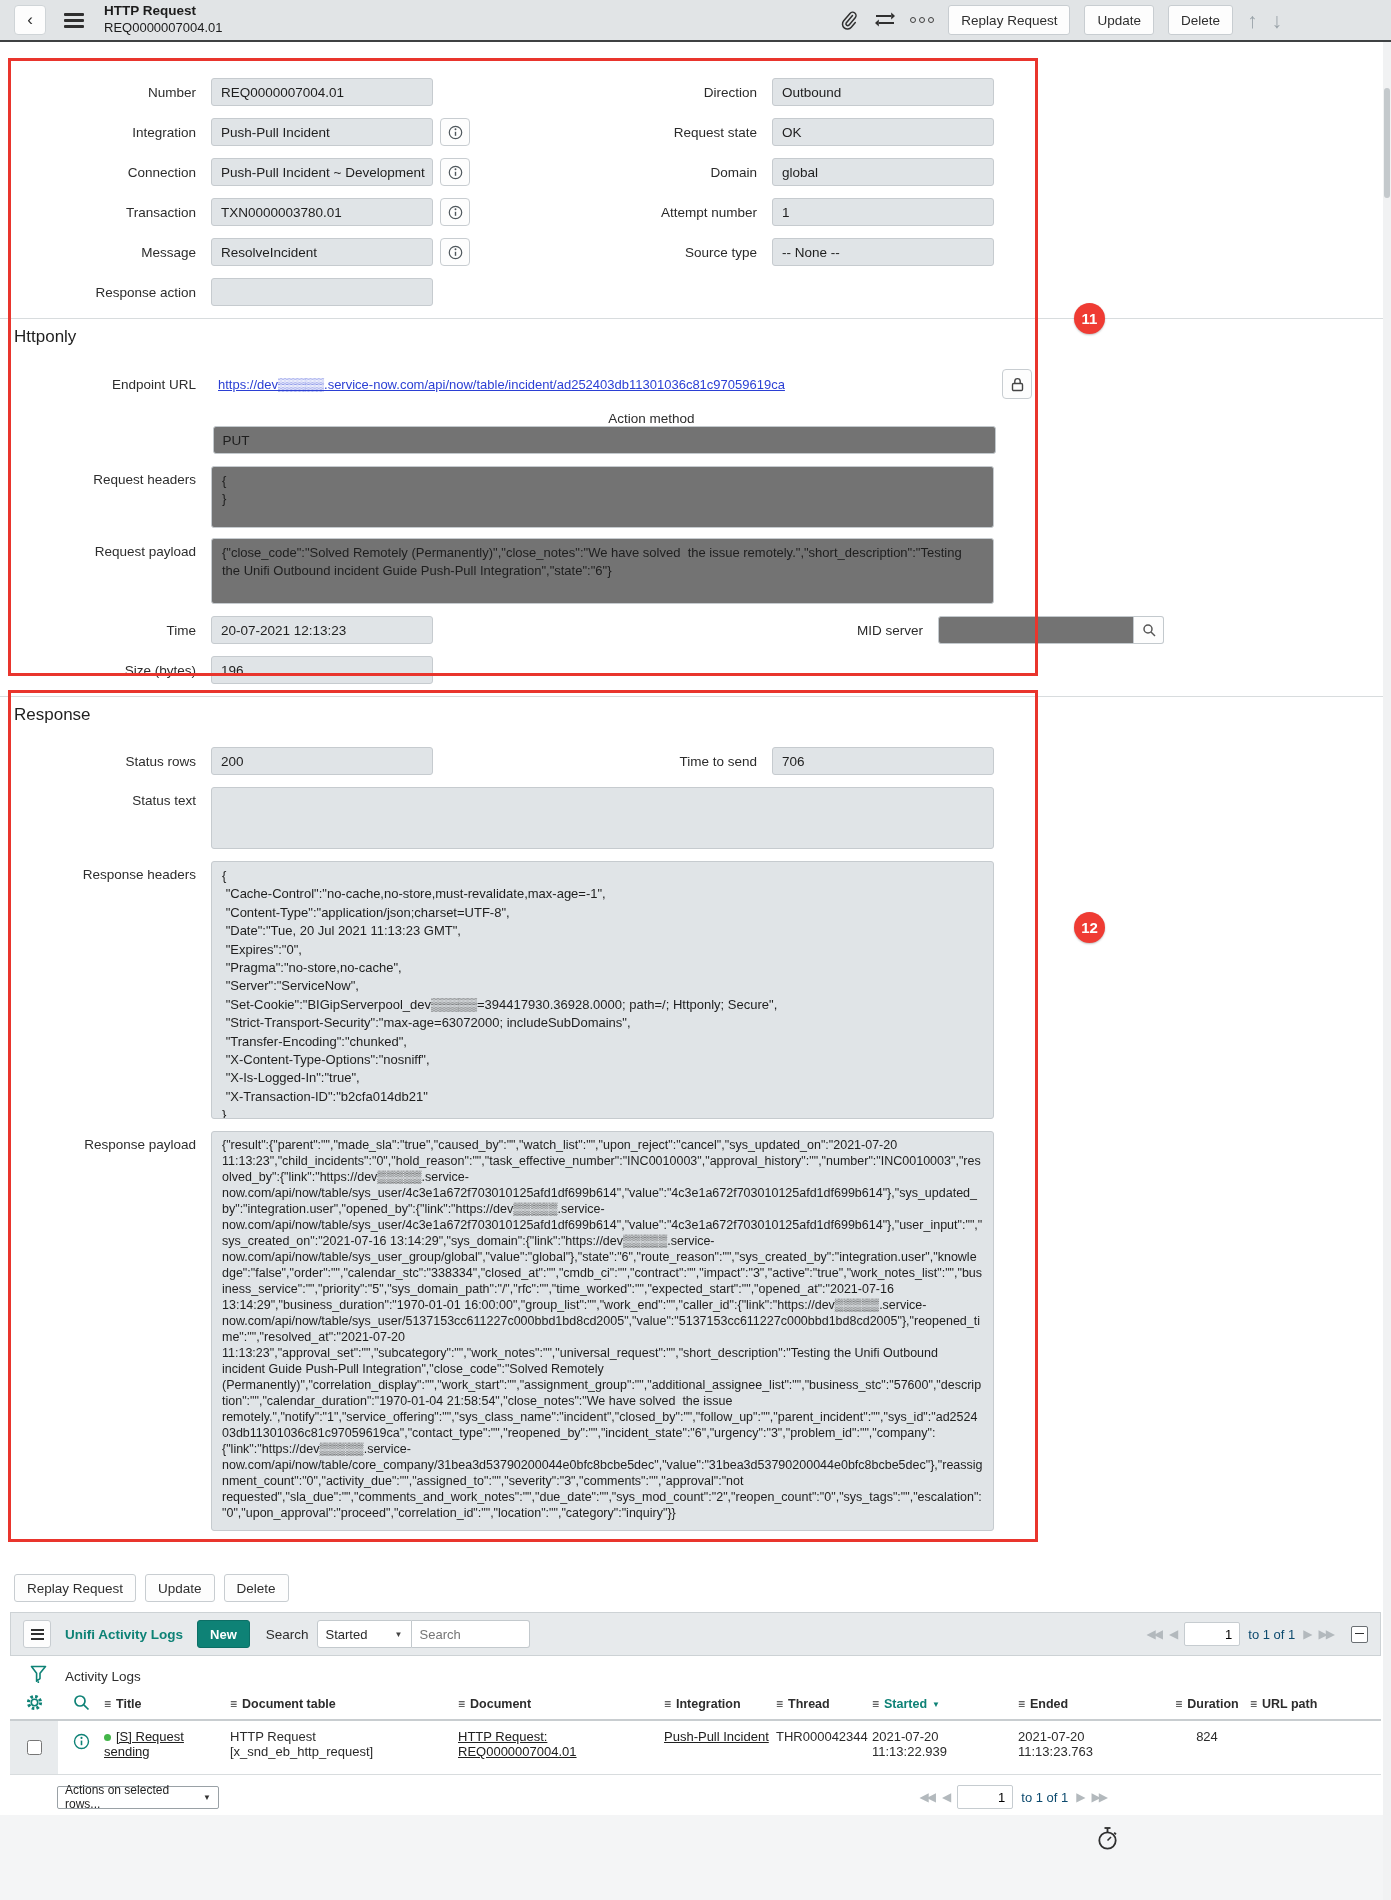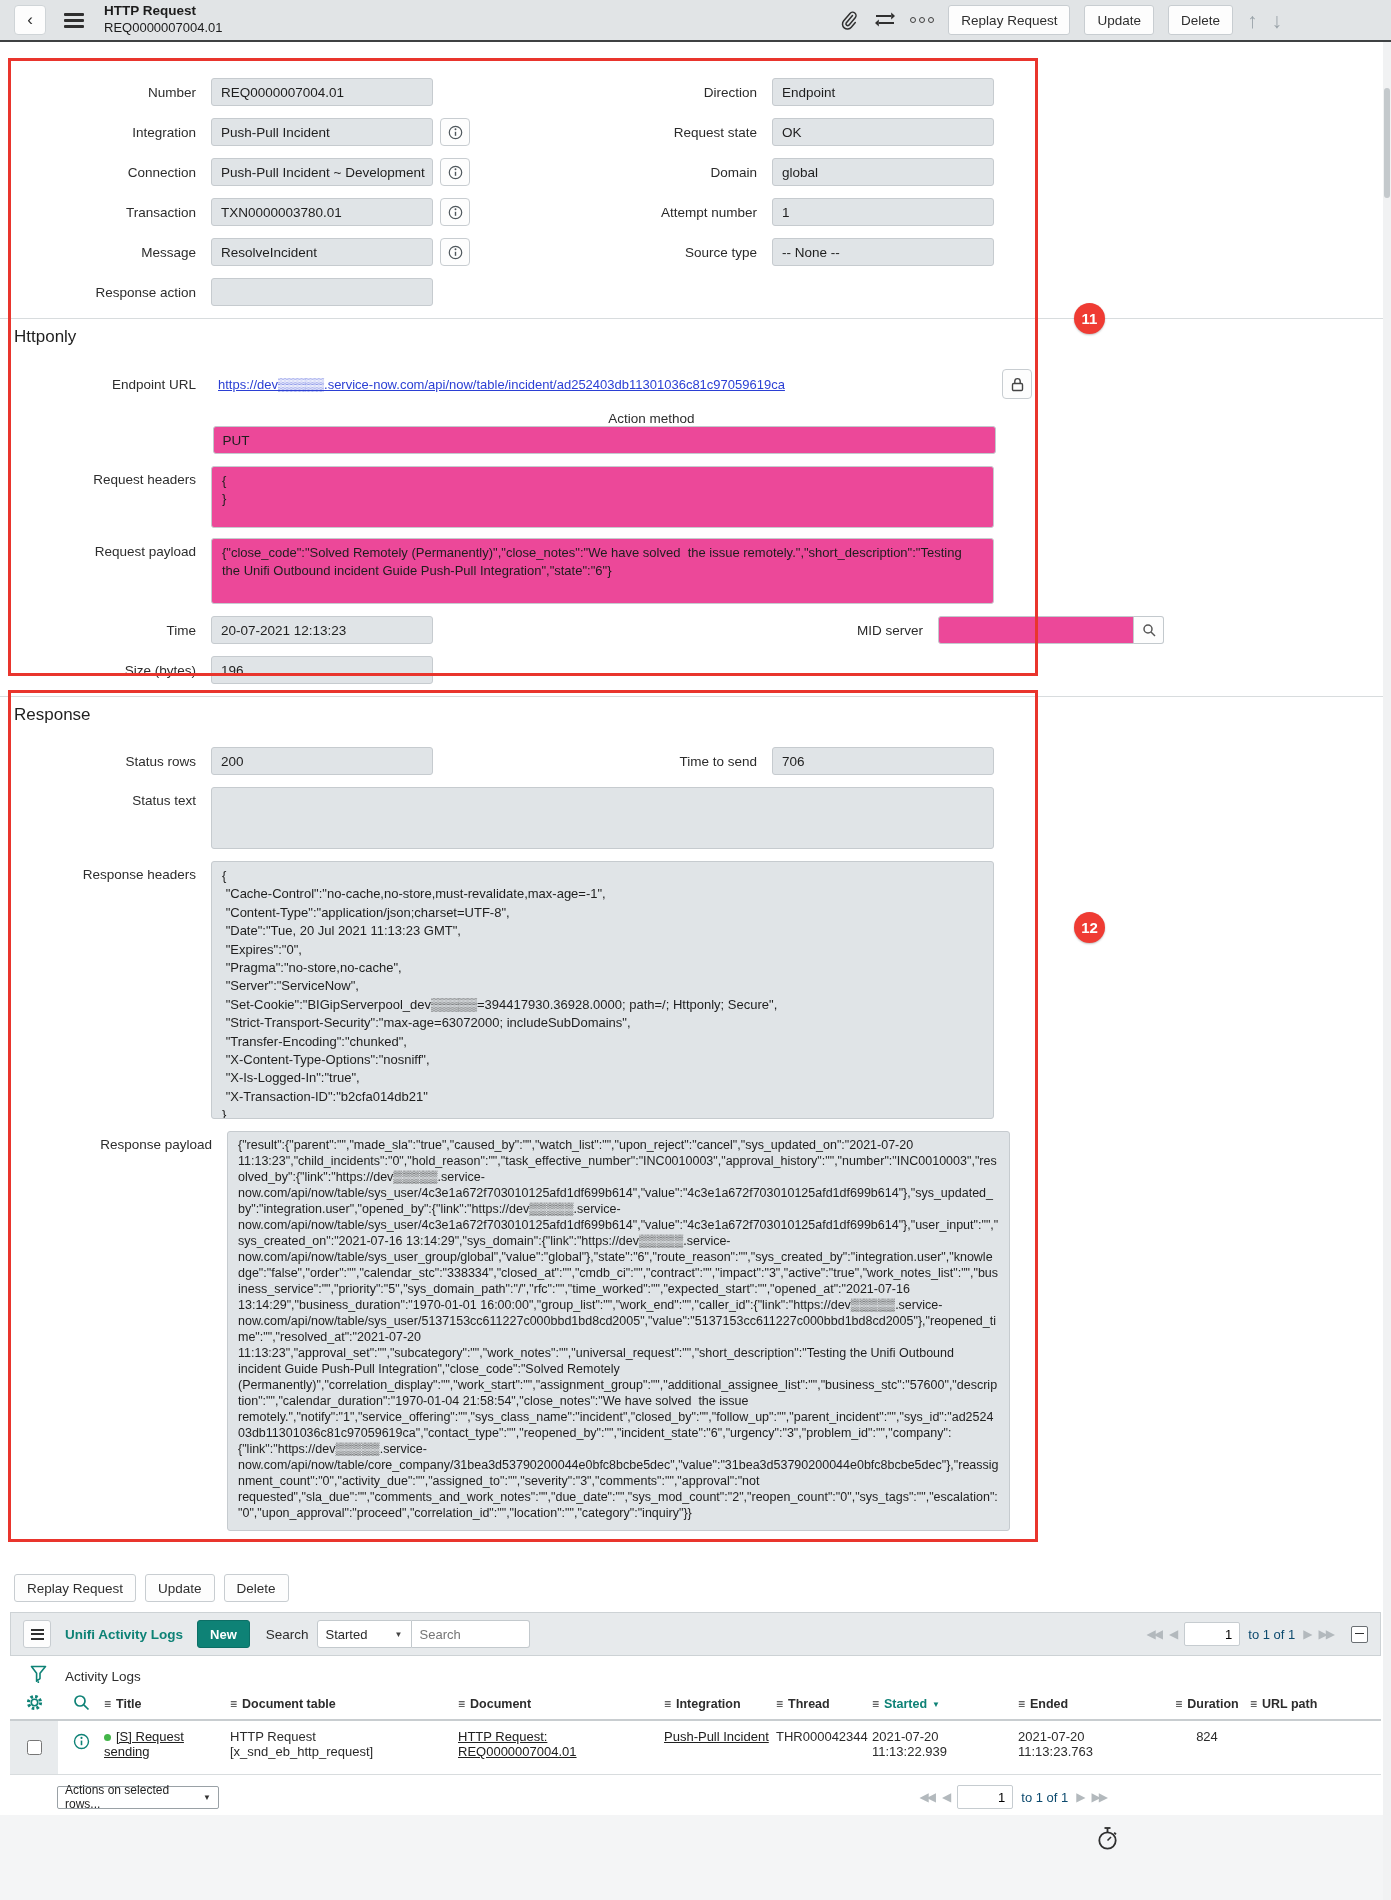--- a/index.html
+++ b/index.html
@@ -26,21 +26,21 @@
   .nav-arrow { font-size:21px; color:#9aa3a9; background:none; border:none; cursor:pointer; line-height:1; }
 
   
   .form-area { padding-top:36px; width:1038px; }
   .frow { display:flex; align-items:center; margin-bottom:12px; }
   .lbl { width:211px; text-align:right; padding-right:15px; font-size:13.5px; color:#2d2d2d; flex:none; }
   .lbl-top { align-self:flex-start; padding-top:6px; }
   .inp { height:28px; border:1px solid #c3c9cd; border-radius:3px; padding:0 9px; font-size:13.5px;
     display:flex; align-items:center; color:#1e1e1e; overflow:hidden; white-space:nowrap; }
   .ro { background:#e0e4e7; border-color:#c6cbcf; }
-  .rw { background:#ec4899; }
+  .rw { background:#737373; }
   .w-sm { width:222px; flex:none; }
   .w-lg { width:783px; flex:none; }
   .info-btn { width:30px; height:28px; margin-left:7px; background:#fdfdfd; border:1px solid #c8cdd1;
     border-radius:4px; display:flex; align-items:center; justify-content:center; cursor:pointer; }
   .rgroup { margin-left:auto; margin-right:44px; display:flex; align-items:center; }
   .rlbl { width:160px; text-align:right; padding-right:15px; font-size:13.5px; flex:none; }
   .divider { border-top:1px solid #d8dcde; margin-top:2px; }
   h2.sect { font-size:17px; font-weight:400; color:#1f1f1f; margin:8px 0 16px 14px; }
   .boxarea { border:1px solid #c6cbcf; border-radius:3px; font-size:13px; padding:5px 10px;
     white-space:pre-wrap; word-break:break-word; overflow-wrap:anywhere; line-height:1.42; color:#1e1e1e; }
@@ -177,21 +177,21 @@
   <div class="form-area">
 
     <div class="frow">
       <div class="lbl">Number</div>
       <div class="inp ro w-sm">
           <span>REQ0000007004.01</span>
         </div>
       <div class="rgroup">
         <div class="rlbl">Direction</div>
         <div class="inp ro w-sm">
-            <span>Endpoint</span>
+            <span>Outbound</span>
           </div>
       </div>
     </div>
 
     <div class="frow">
       <div class="lbl">Integration</div>
       <div class="inp ro w-sm">
           <span>Push-Pull Incident</span>
         </div>
       <button class="info-btn">
@@ -370,21 +370,21 @@
  "Server":"ServiceNow",
  "Set-Cookie":"BIGipServerpool_dev▒▒▒▒▒=394417930.36928.0000; path=/; Httponly; Secure",
  "Strict-Transport-Security":"max-age=63072000; includeSubDomains",
  "Transfer-Encoding":"chunked",
  "X-Content-Type-Options":"nosniff",
  "X-Is-Logged-In":"true",
  "X-Transaction-ID":"b2cfa014db21"
 }</div>
     </div>
 
-    <div class="frow" style="margin-top:0;padding-left:16px;">
+    <div class="frow" style="margin-top:0;">
       <div class="lbl lbl-top">Response payload</div>
       <div class="boxarea ro w-lg payload-box-lg">{"result":{"parent":"","made_sla":"true","caused_by":"","watch_list":"","upon_reject":"cancel","sys_updated_on":"2021-07-20 11:13:23","child_incidents":"0","hold_reason":"","task_effective_number":"INC0010003","approval_history":"","number":"INC0010003","resolved_by":{"link":"https://dev▒▒▒▒▒.service-now.com/api/now/table/sys_user/4c3e1a672f703010125afd1df699b614","value":"4c3e1a672f703010125afd1df699b614"},"sys_updated_by":"integration.user","opened_by":{"link":"https://dev▒▒▒▒▒.service-now.com/api/now/table/sys_user/4c3e1a672f703010125afd1df699b614","value":"4c3e1a672f703010125afd1df699b614"},"user_input":"","sys_created_on":"2021-07-16 13:14:29","sys_domain":{"link":"https://dev▒▒▒▒▒.service-now.com/api/now/table/sys_user_group/global","value":"global"},"state":"6","route_reason":"","sys_created_by":"integration.user","knowledge":"false","order":"","calendar_stc":"338334","closed_at":"","cmdb_ci":"","contract":"","impact":"3","active":"true","work_notes_list":"","business_service":"","priority":"5","sys_domain_path":"/","rfc":"","time_worked":"","expected_start":"","opened_at":"2021-07-16 13:14:29","business_duration":"1970-01-01 16:00:00","group_list":"","work_end":"","caller_id":{"link":"https://dev▒▒▒▒▒.service-now.com/api/now/table/sys_user/5137153cc611227c000bbd1bd8cd2005","value":"5137153cc611227c000bbd1bd8cd2005"},"reopened_time":"","resolved_at":"2021-07-20 11:13:23","approval_set":"","subcategory":"","work_notes":"","universal_request":"","short_description":"Testing the Unifi Outbound incident Guide Push-Pull Integration","close_code":"Solved Remotely (Permanently)","correlation_display":"","work_start":"","assignment_group":"","additional_assignee_list":"","business_stc":"57600","description":"","calendar_duration":"1970-01-04 21:58:54","close_notes":"We have solved  the issue remotely.","notify":"1","service_offering":"","sys_class_name":"incident","closed_by":"","follow_up":"","parent_incident":"","sys_id":"ad252403db11301036c81c97059619ca","contact_type":"","reopened_by":"","incident_state":"6","urgency":"3","problem_id":"","company":{"link":"https://dev▒▒▒▒▒.service-now.com/api/now/table/core_company/31bea3d53790200044e0bfc8bcbe5dec","value":"31bea3d53790200044e0bfc8bcbe5dec"},"reassignment_count":"0","activity_due":"","assigned_to":"","severity":"3","comments":"","approval":"not requested","sla_due":"","comments_and_work_notes":"","due_date":"","sys_mod_count":"2","reopen_count":"0","sys_tags":"","escalation":"0","upon_approval":"proceed","correlation_id":"","location":"","category":"inquiry"}}</div>
     </div>
   </div>
 
   <div class="footer-btns">
     <button class="btn">Replay Request</button>
     <button class="btn">Update</button>
     <button class="btn">Delete</button>
   </div>

